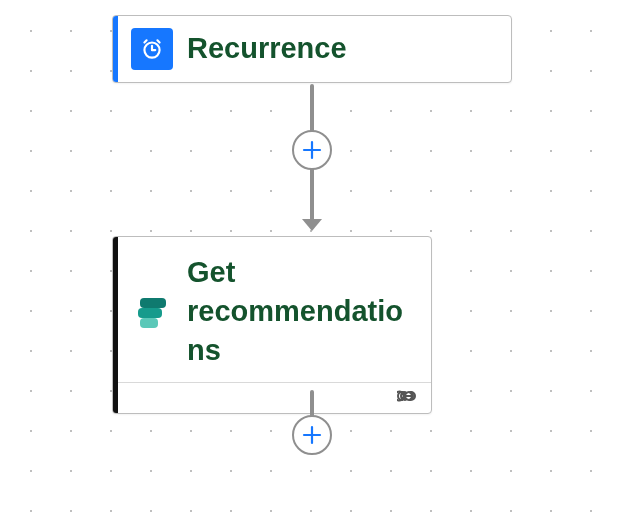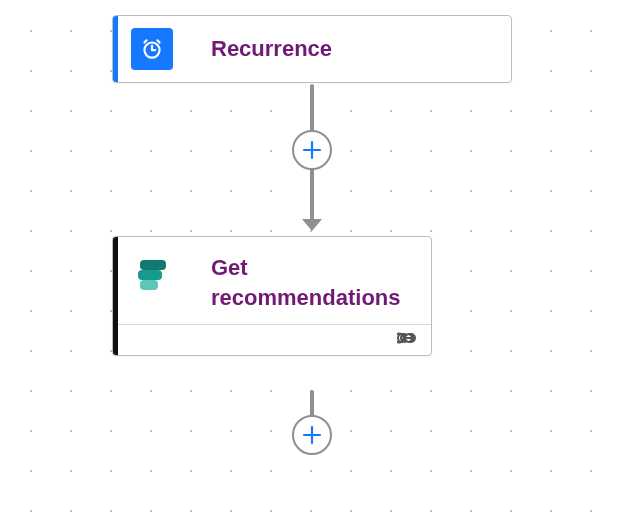--- a/index.html
+++ b/index.html
@@ -52,29 +52,28 @@
     border-radius: 4px;
     display: flex;
     align-items: center;
     justify-content: center;
     flex: 0 0 auto;
   }
   .card.trigger .card-icon-box { background: #1677ff; }
   .card.action  .card-icon-box { background: transparent; }
 
   .card-label {
-    font-size: 22px;
+    font-size: 29px;
     font-weight: 600;
-    color: #701a75;
+    color: #14532d;
     line-height: 1.35;
     word-break: break-word;
-    margin-left: 24px;
   }
 
-  .card.action .card-header { align-items: flex-start; padding-top: 16px; }
+  .card.action .card-header { align-items: center; padding-top: 16px; }
   .card-footer {
     border-top: 1px solid #d9d9d9;
     height: 30px;
     display: flex;
     justify-content: flex-end;
     align-items: center;
     padding: 0 12px;
   }
 
   .connector {

